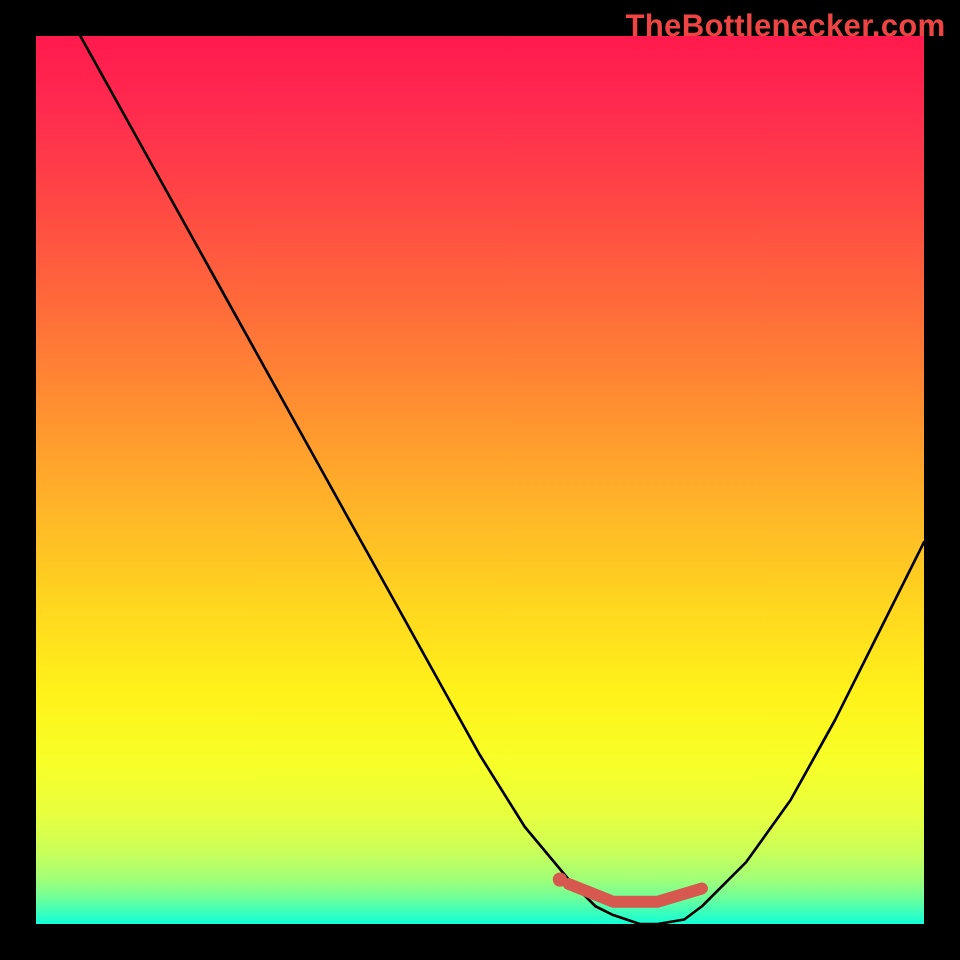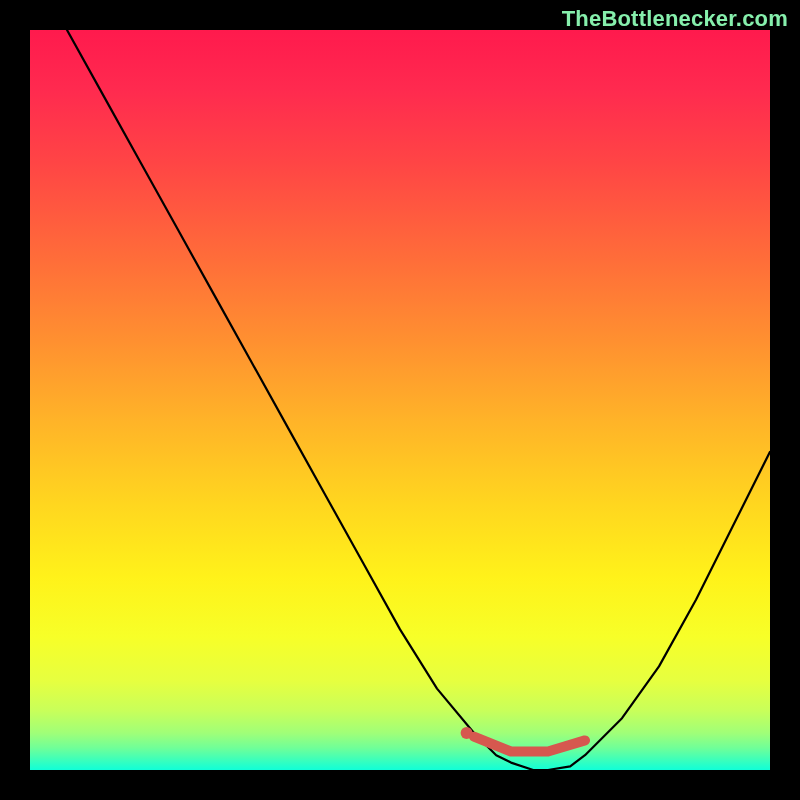--- a/index.html
+++ b/index.html
@@ -38,23 +38,23 @@
       #70ff98 97%,
       #40ffb8 98.5%,
       #10ffd8 100%
     );
   }
   .watermark {
     position: absolute;
     top: 6px;
     right: 12px;
     font-family: Arial, Helvetica, sans-serif;
-    font-size: 22px;
+    font-size: 26px;
     font-weight: 600;
-    color: #86efac;
+    color: #ef4444;
     letter-spacing: 0.2px;
     pointer-events: none;
   }
   svg.curve {
     position: absolute;
     left: 30px;
     top: 30px;
     width: 740px;
     height: 740px;
     pointer-events: none;

